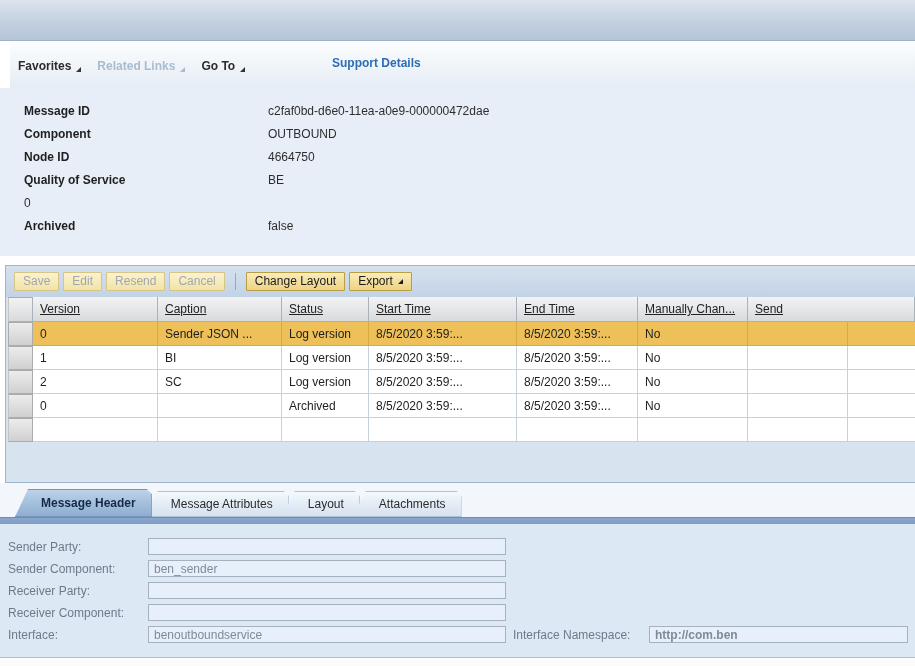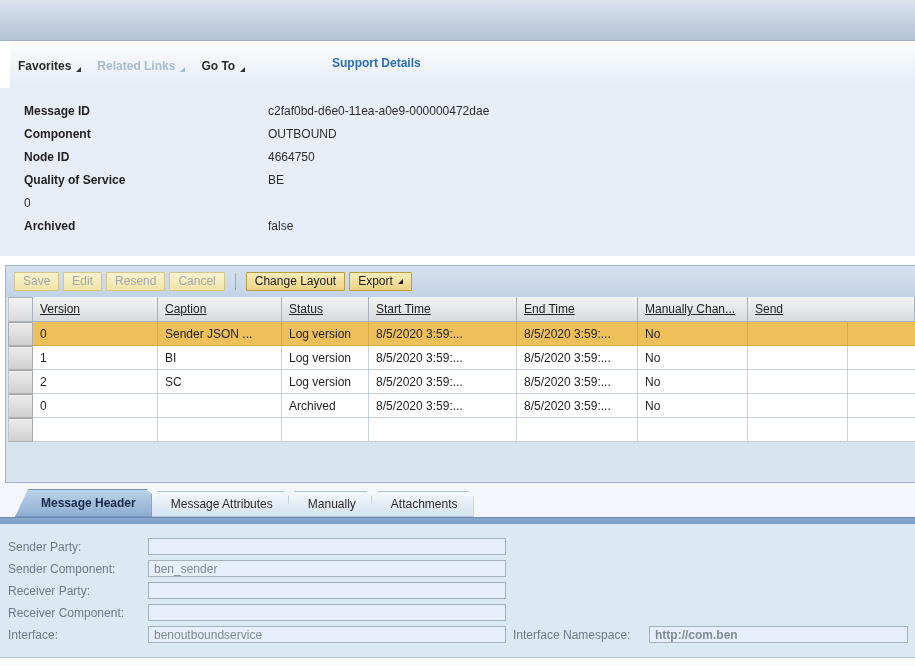--- a/index.html
+++ b/index.html
@@ -285,21 +285,21 @@
       <div class="cell c-man"></div>
       <div class="cell c-admin"></div>
       <div class="cell c-send"></div>
     </div>
   </div>
 </div>
 
 <div class="tabstrip">
   <div class="tab active">Message Header</div>
   <div class="tab">Message Attributes</div>
-  <div class="tab">Manually</div>
+  <div class="tab">Layout</div>
   <div class="tab">Attachments</div>
 </div>
 <div class="blue-bar"></div>
 
 <div class="form-panel">
   <div class="form-row">
     <span class="f-label">Sender Party:</span>
     <input class="f-input" value="" style="">
   </div>
   <div class="form-row">

